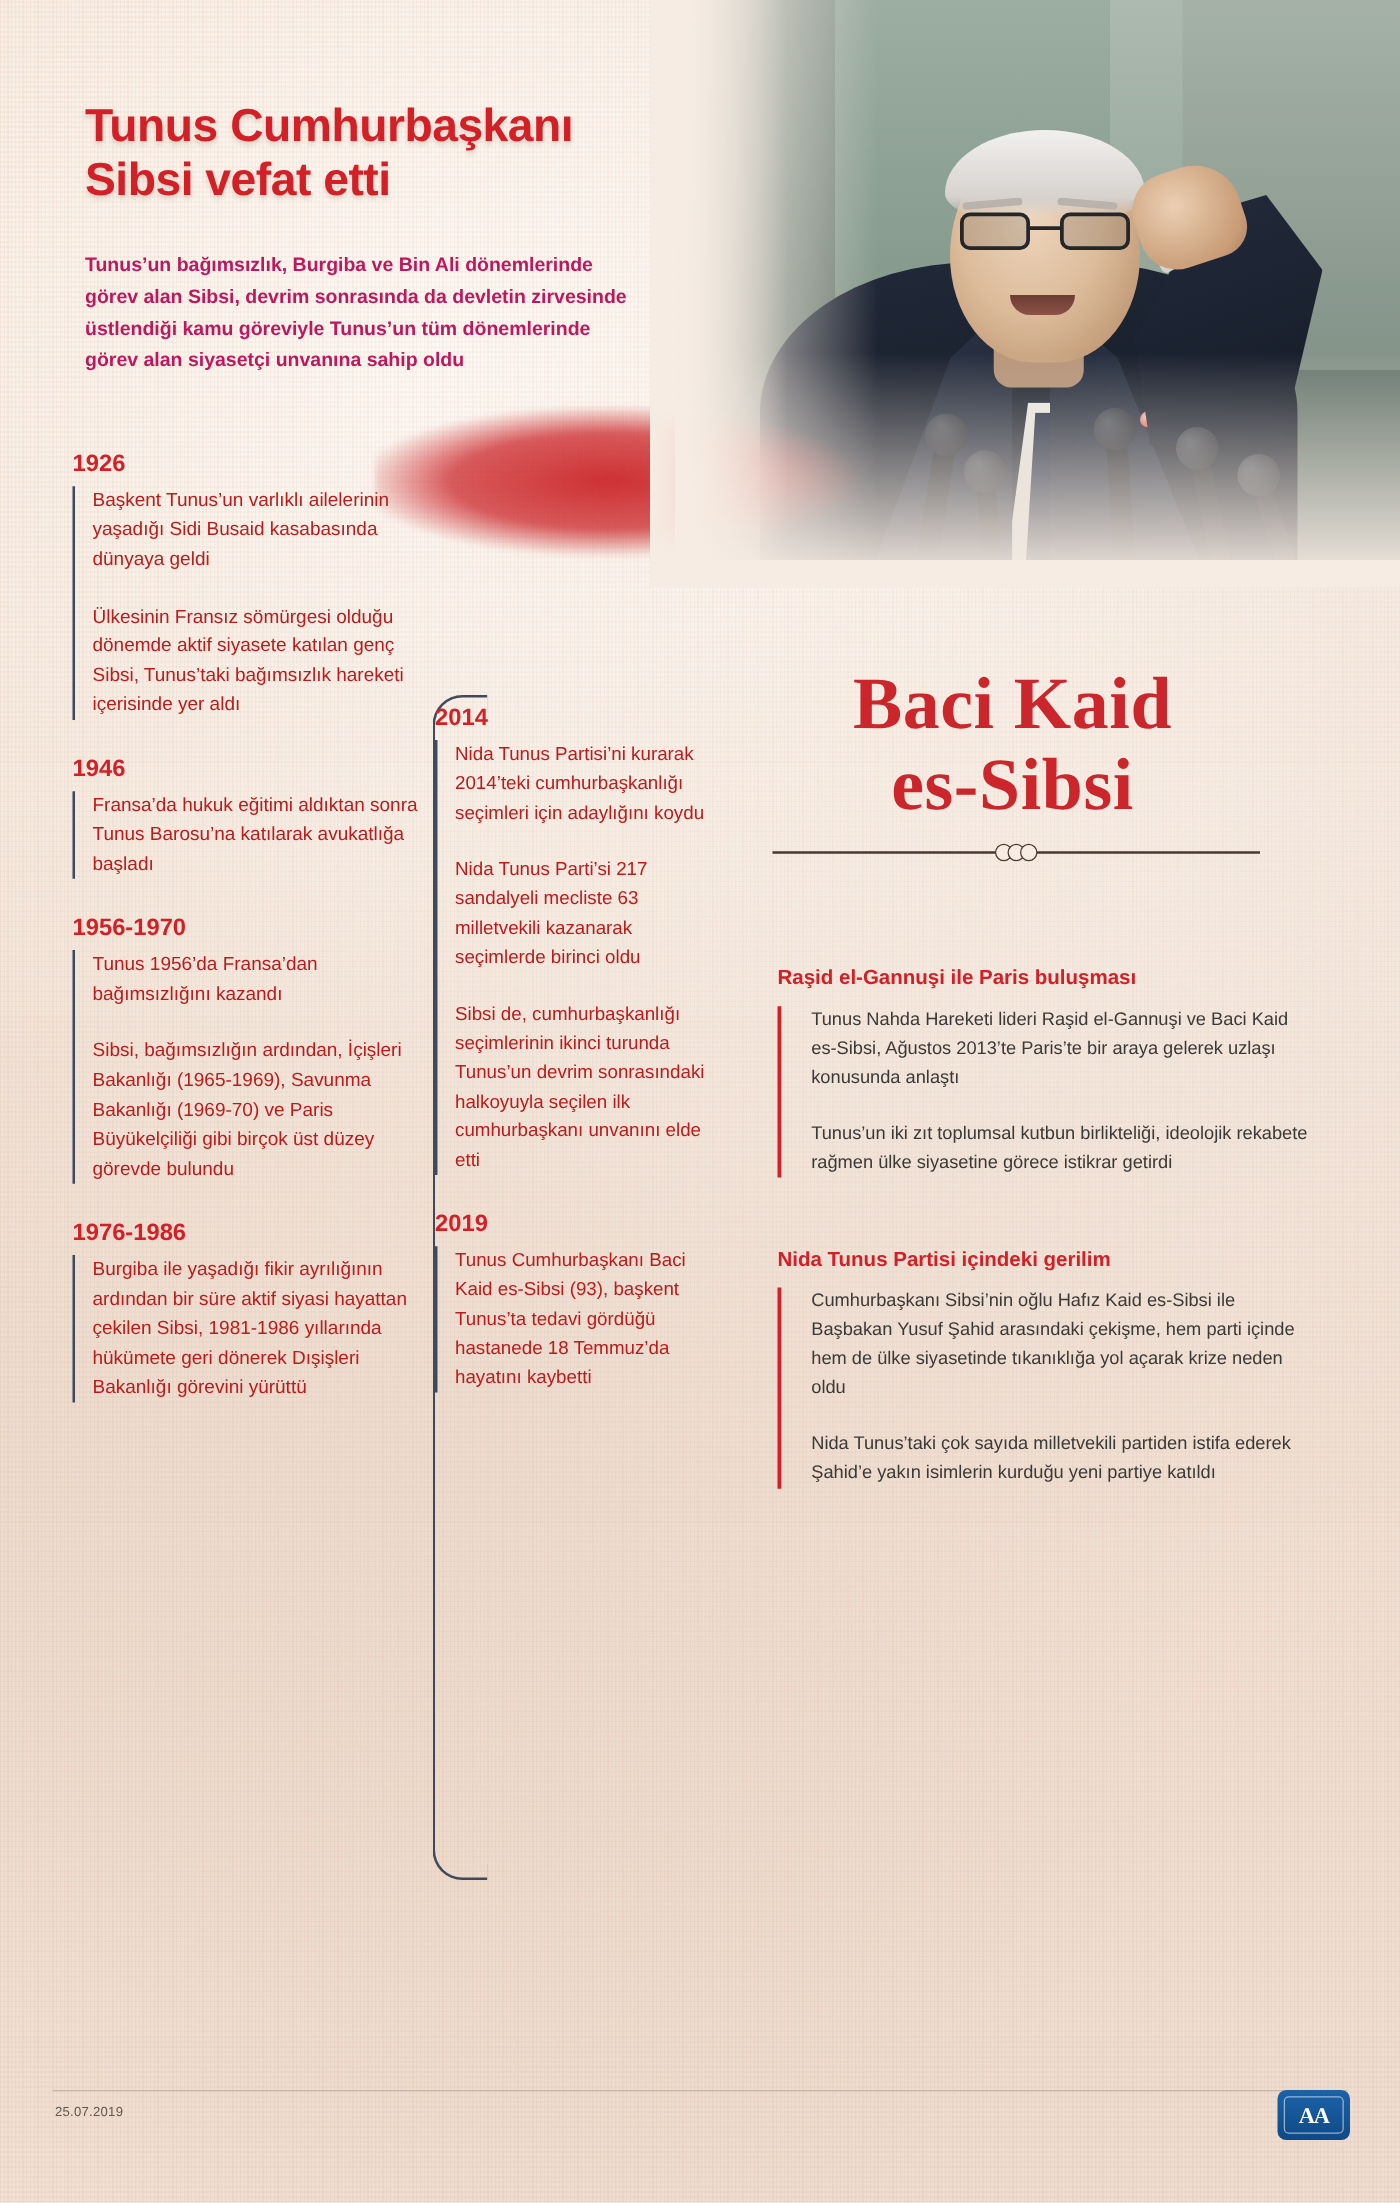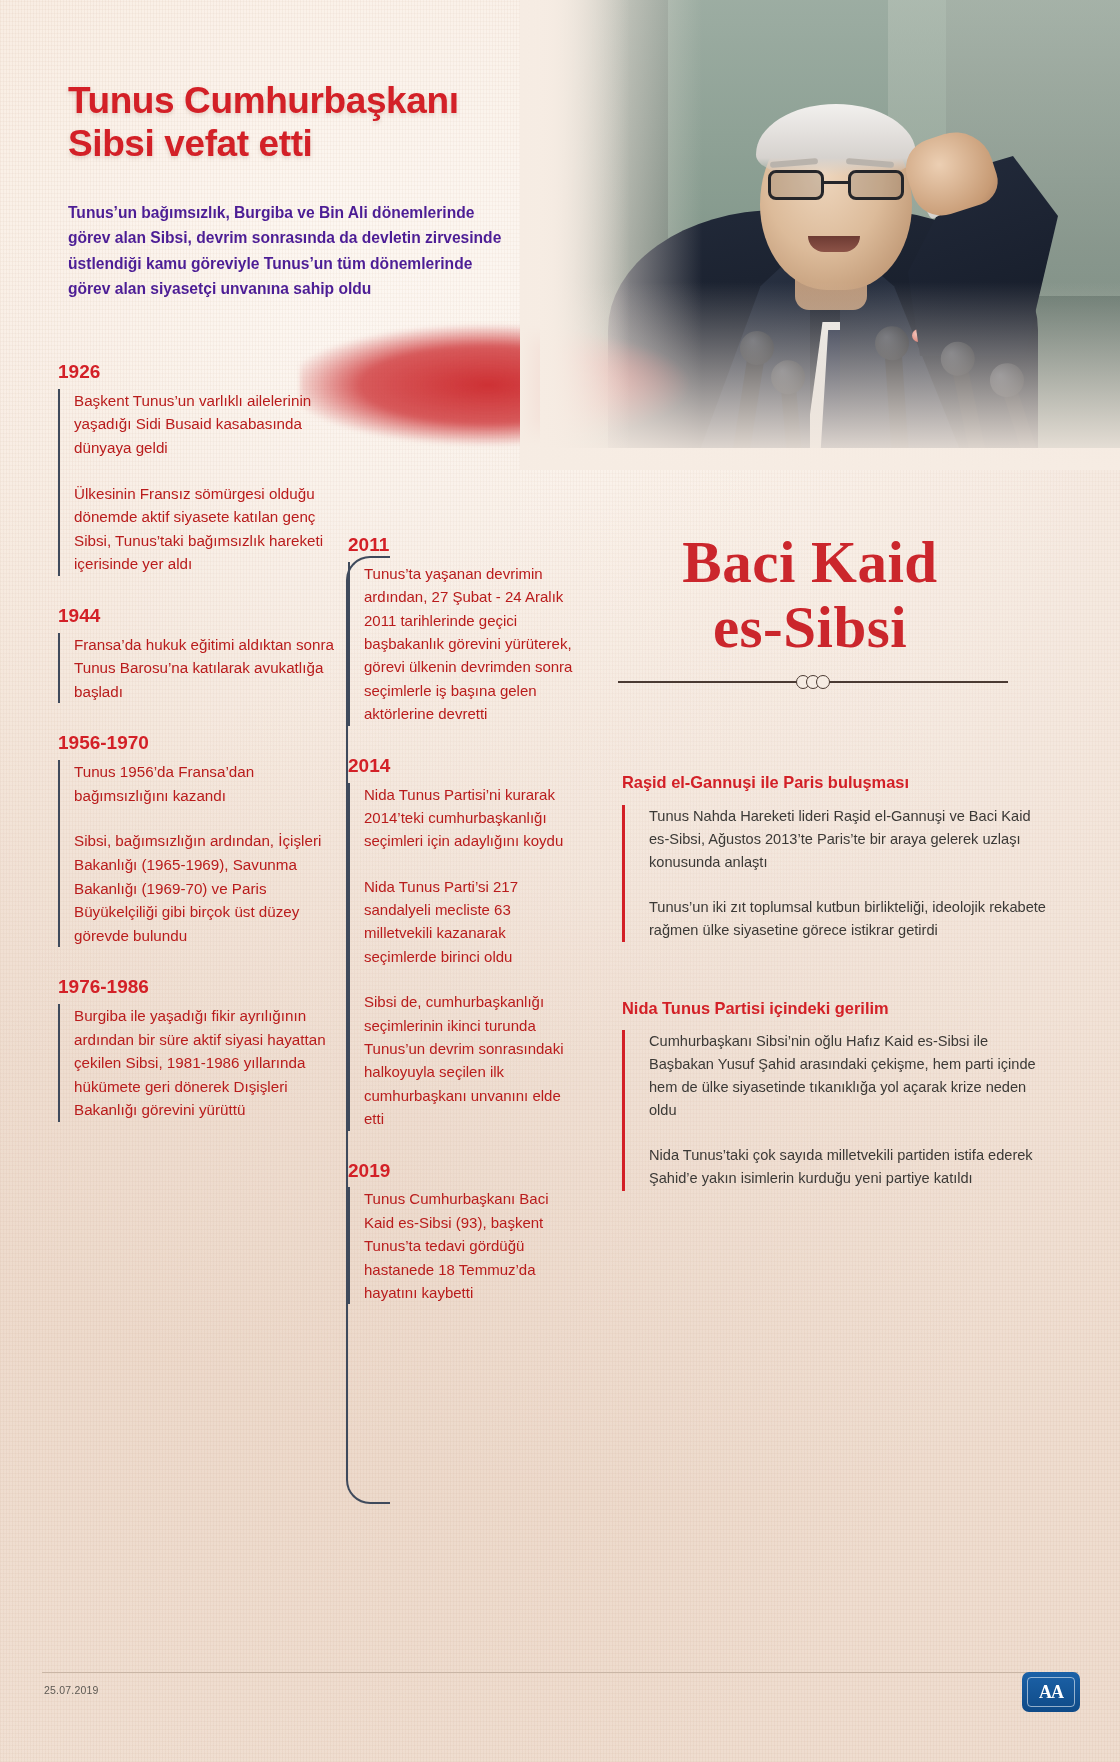--- a/index.html
+++ b/index.html
@@ -161,21 +161,21 @@
 
   
   .headline{
     position:absolute;left:68px;top:80px;width:470px;
     color:#d32027;font-weight:bold;font-size:37px;line-height:1.16;
     letter-spacing:-0.4px;
     text-shadow: 0 2px 4px rgba(120,60,40,0.18);
   }
   .standfirst{
     position:absolute;left:68px;top:200px;width:450px;
-    color:#4c1d95;font-weight:bold;font-size:15.6px;line-height:1.62;
+    color:#be185d;font-weight:bold;font-size:15.6px;line-height:1.62;
   }
 
   
   .col-left{position:absolute;left:58px;top:362px;width:288px;}
   .col-mid{position:absolute;left:348px;top:535px;width:230px;}
 
   .year{
     color:#d32027;font-weight:bold;font-size:19px;line-height:1.1;
     margin-bottom:6px;
   }
@@ -317,21 +317,21 @@
     <div>
       <div class="year">1926</div>
       <div class="tl-block">
         <p>Başkent Tunus’un varlıklı ailelerinin yaşadığı Sidi Busaid kasabasında dünyaya geldi</p>
         <p>Ülkesinin Fransız sömürgesi olduğu dönemde aktif siyasete katılan genç Sibsi, Tunus’taki bağımsızlık hareketi içerisinde yer aldı</p>
       </div>
     </div>
     <div class="tl-gap"></div>
 
     <div>
-      <div class="year">1944</div>
+      <div class="year">1946</div>
       <div class="tl-block">
         <p>Fransa’da hukuk eğitimi aldıktan sonra Tunus Barosu’na katılarak avukatlığa başladı</p>
       </div>
     </div>
     <div class="tl-gap"></div>
 
     <div>
       <div class="year">1956-1970</div>
       <div class="tl-block">
         <p>Tunus 1956’da Fransa’dan bağımsızlığını kazandı</p>
@@ -345,26 +345,20 @@
       <div class="tl-block">
         <p>Burgiba ile yaşadığı fikir ayrılığının ardından bir süre aktif siyasi hayattan çekilen Sibsi, 1981-1986 yıllarında hükümete geri dönerek Dışişleri Bakanlığı görevini yürüttü</p>
       </div>
     </div>
   </div>
 
   <div class="bracket"></div>
 
   <div class="col-mid">
 
-    <div>
-      <div class="year">2011</div>
-      <div class="tl-block">
-        <p>Tunus’ta yaşanan devrimin ardından, 27 Şubat - 24 Aralık 2011 tarihlerinde geçici başbakanlık görevini yürüterek, görevi ülkenin devrimden sonra seçimlerle iş başına gelen aktörlerine devretti</p>
-      </div>
-    </div>
     <div class="tl-gap"></div>
 
     <div>
       <div class="year">2014</div>
       <div class="tl-block">
         <p>Nida Tunus Partisi’ni kurarak 2014’teki cumhurbaşkanlığı seçimleri için adaylığını koydu</p>
         <p>Nida Tunus Parti’si 217 sandalyeli mecliste 63 milletvekili kazanarak seçimlerde birinci oldu</p>
         <p>Sibsi de, cumhurbaşkanlığı seçimlerinin ikinci turunda Tunus’un devrim sonrasındaki halkoyuyla seçilen ilk cumhurbaşkanı unvanını elde etti</p>
       </div>
     </div>

